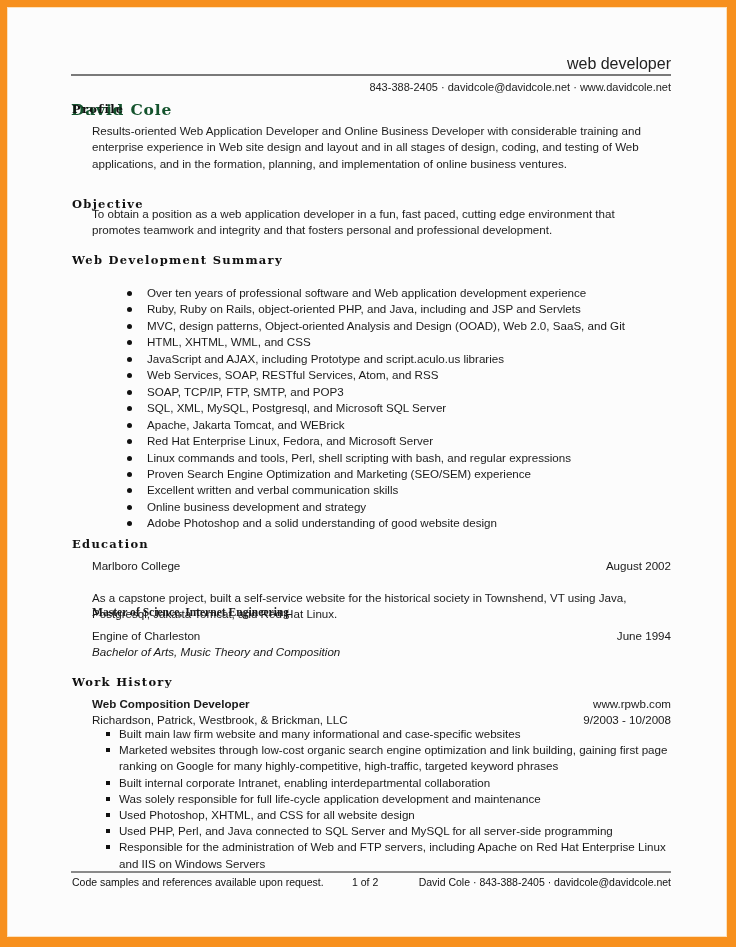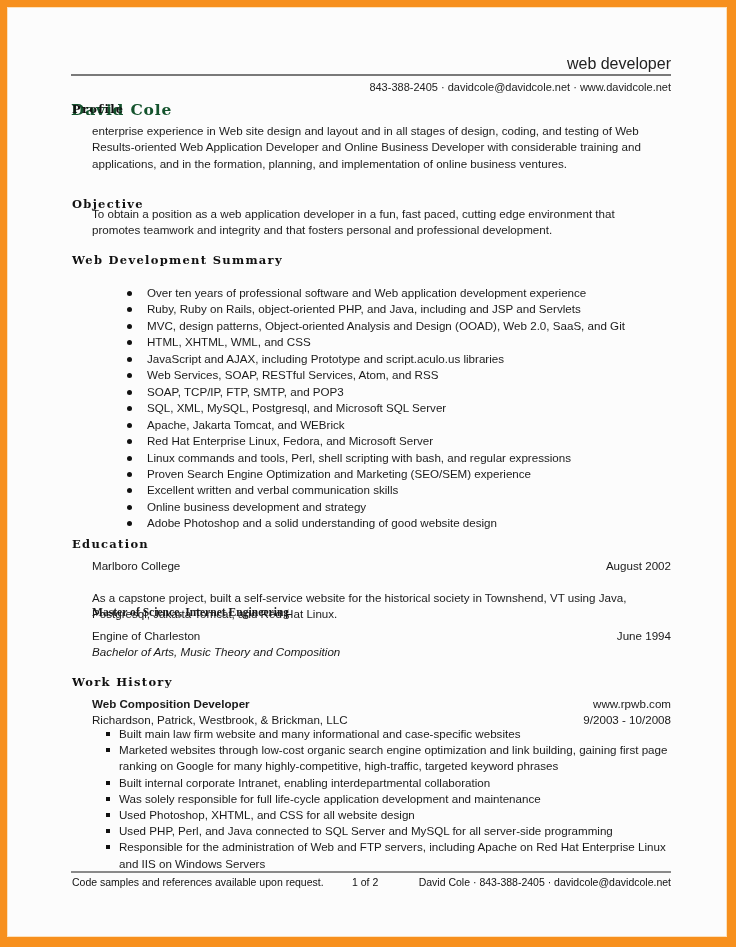--- a/index.html
+++ b/index.html
@@ -163,22 +163,22 @@
   <div class="content">
 
     <div class="header-row">
       <span class="name">David Cole</span>
       <span class="title-right">web developer</span>
     </div>
     <div class="contact">843-388-2405 · davidcole@davidcole.net · www.davidcole.net</div>
 
     <div class="section-head" style="top:95px;">Profile</div>
     <div class="para" style="top:116px;">
+      <div>Results-oriented Web Application Developer and Online Business Developer with considerable training and</div>
       <div>enterprise experience in Web site design and layout and in all stages of design, coding, and testing of Web</div>
-      <div>Results-oriented Web Application Developer and Online Business Developer with considerable training and</div>
       <div>applications, and in the formation, planning, and implementation of online business ventures.</div>
     </div>
 
     <div class="section-head" style="top:190px;">Objective</div>
     <div class="para" style="top:199px;">
       <div>To obtain a position as a web application developer in a fun, fast paced, cutting edge environment that</div>
       <div>promotes teamwork and integrity and that fosters personal and professional development.</div>
     </div>
 
     <div class="section-head" style="top:246px;">Web Development Summary</div>

